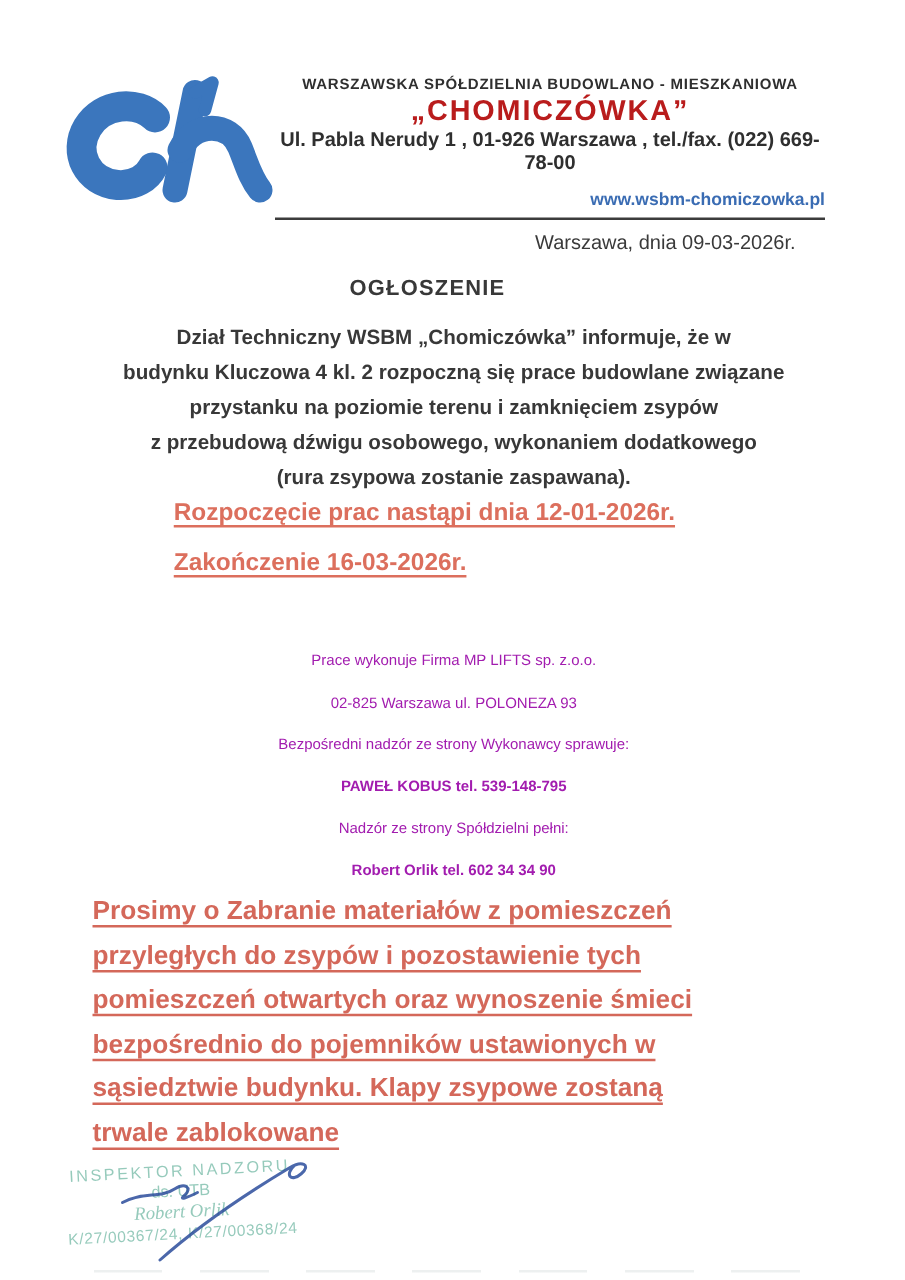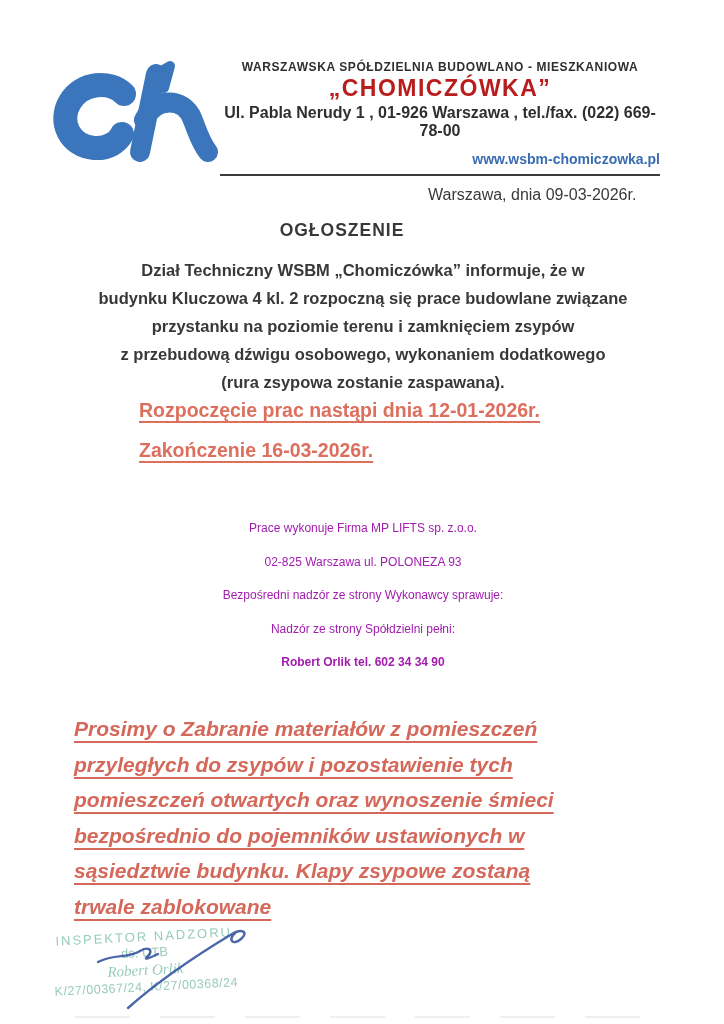--- a/index.html
+++ b/index.html
@@ -24,21 +24,21 @@
   .red-line{position:absolute;left:102px;font-size:19.5px;font-weight:bold;color:#dc6f5d;
     text-decoration:underline;text-decoration-thickness:2px;text-underline-offset:4px;margin-left:37px;}
   .start-line{top:399px;}
   .end-line{top:439px;}
   .contractor{position:absolute;left:60px;top:512px;width:606px;text-align:center;
     font-size:12px;line-height:33.5px;color:#a21caf;}
   .contractor .bold{font-weight:bold;}
   
   .notice{position:absolute;left:74px;top:711px;width:590px;font-size:21px;font-weight:bold;
     color:#d4685a;line-height:35.5px;}
-  .notice-line span{text-decoration:underline;text-decoration-thickness:2px;text-underline-offset:5px;font-style:italic;}
+  .notice-line span{text-decoration:underline;text-decoration-thickness:2px;text-underline-offset:5px;}
   
   .stamp{position:absolute;left:26px;top:929px;width:238px;text-align:center;
     color:#57ab93;opacity:0.62;transform:rotate(-3deg);}
   .stamp-l1{font-size:13px;letter-spacing:2px;}
   .stamp-l2{font-size:13px;margin-top:1px;}
   .stamp-l3{font-family:"Liberation Serif",serif;font-style:italic;font-size:15px;margin-top:2px;}
   .stamp-l4{font-size:12.5px;letter-spacing:0.5px;margin-top:1px;}
   .signature{position:absolute;left:70px;top:912px;width:220px;height:108px;}
   .scan-line{position:absolute;left:75px;top:1016px;width:575px;height:2px;
     background:repeating-linear-gradient(90deg,#edf0f0 0 55px,transparent 55px 85px);}
@@ -77,20 +77,21 @@
     <div>(rura zsypowa zostanie zaspawana).</div>
   </div>
 
   <div class="red-line start-line">Rozpoczęcie prac nastąpi dnia 12-01-2026r.</div>
   <div class="red-line end-line">Zakończenie  16-03-2026r.</div>
 
   <div class="contractor">
     <div>Prace wykonuje Firma MP LIFTS sp. z.o.o.</div>
     <div>02-825 Warszawa ul. POLONEZA 93</div>
     <div>Bezpośredni nadzór ze strony Wykonawcy sprawuje:</div>
+    <div class="bold">PAWEŁ KOBUS  tel. 539-148-795</div>
     <div>Nadzór ze strony Spółdzielni pełni:</div>
     <div class="bold">Robert Orlik tel. 602 34 34 90</div>
   </div>
 
   <div class="notice">
     <div class="notice-line"><span>Prosimy o  Zabranie materiałów z pomieszczeń</span></div>
     <div class="notice-line"><span>przyległych do zsypów i pozostawienie tych</span></div>
     <div class="notice-line"><span>pomieszczeń otwartych  oraz wynoszenie śmieci</span></div>
     <div class="notice-line"><span>bezpośrednio do pojemników ustawionych w</span></div>
     <div class="notice-line"><span>sąsiedztwie budynku. Klapy zsypowe zostaną</span></div>

